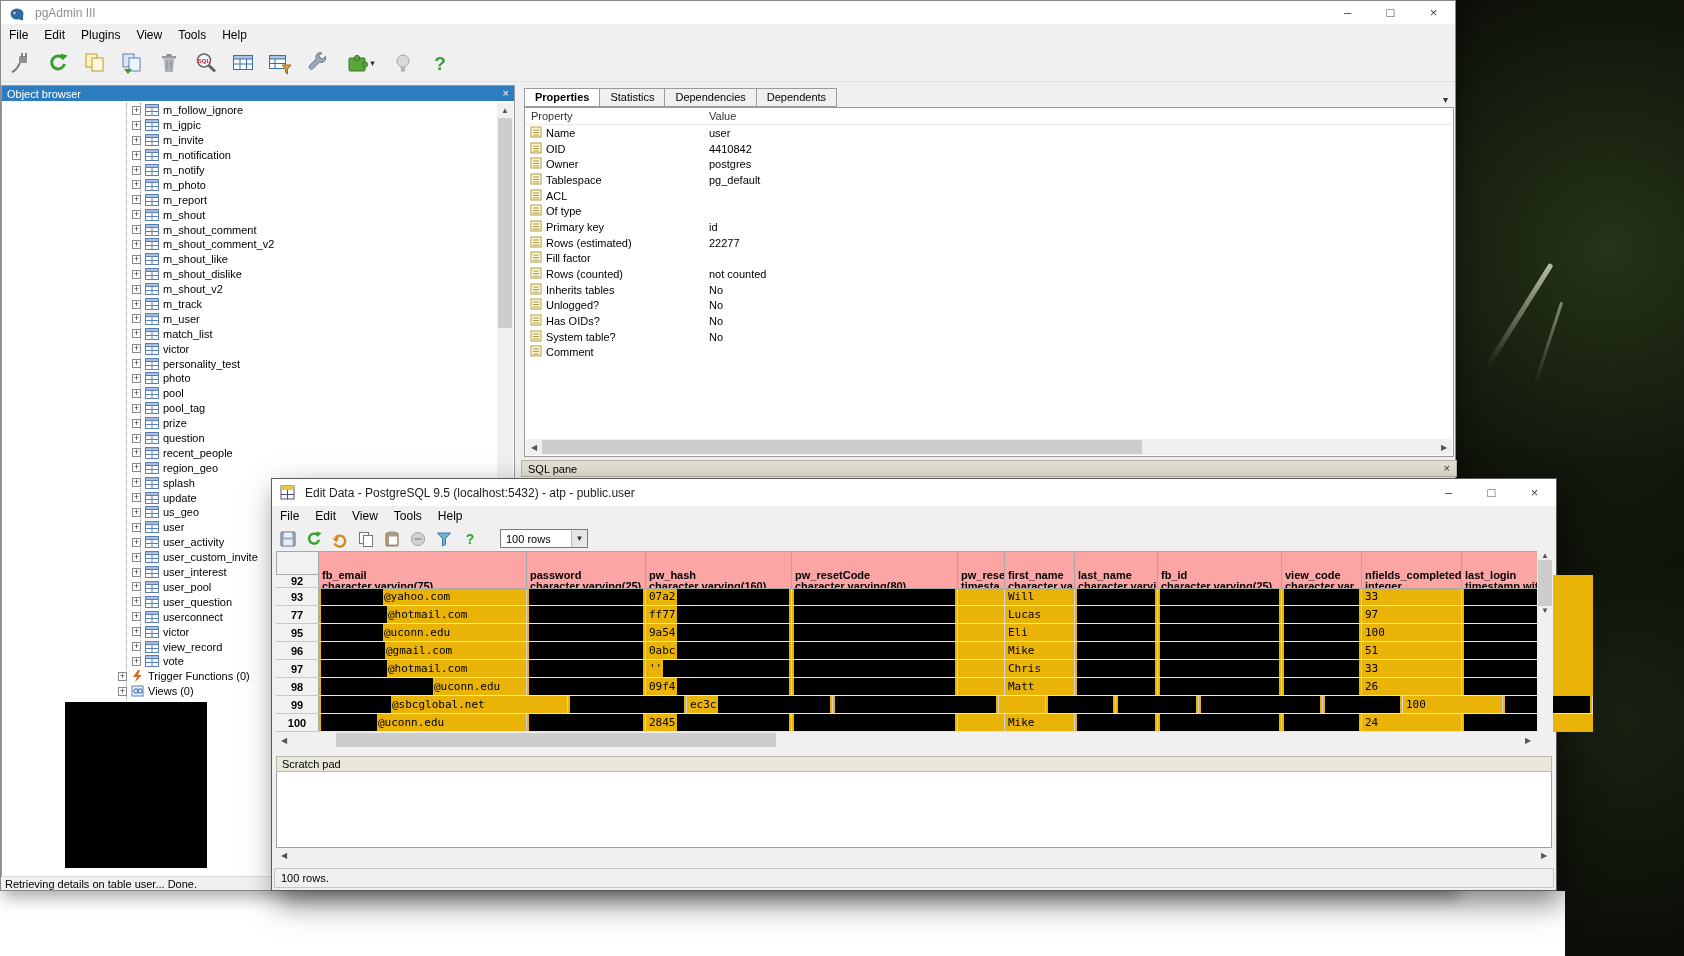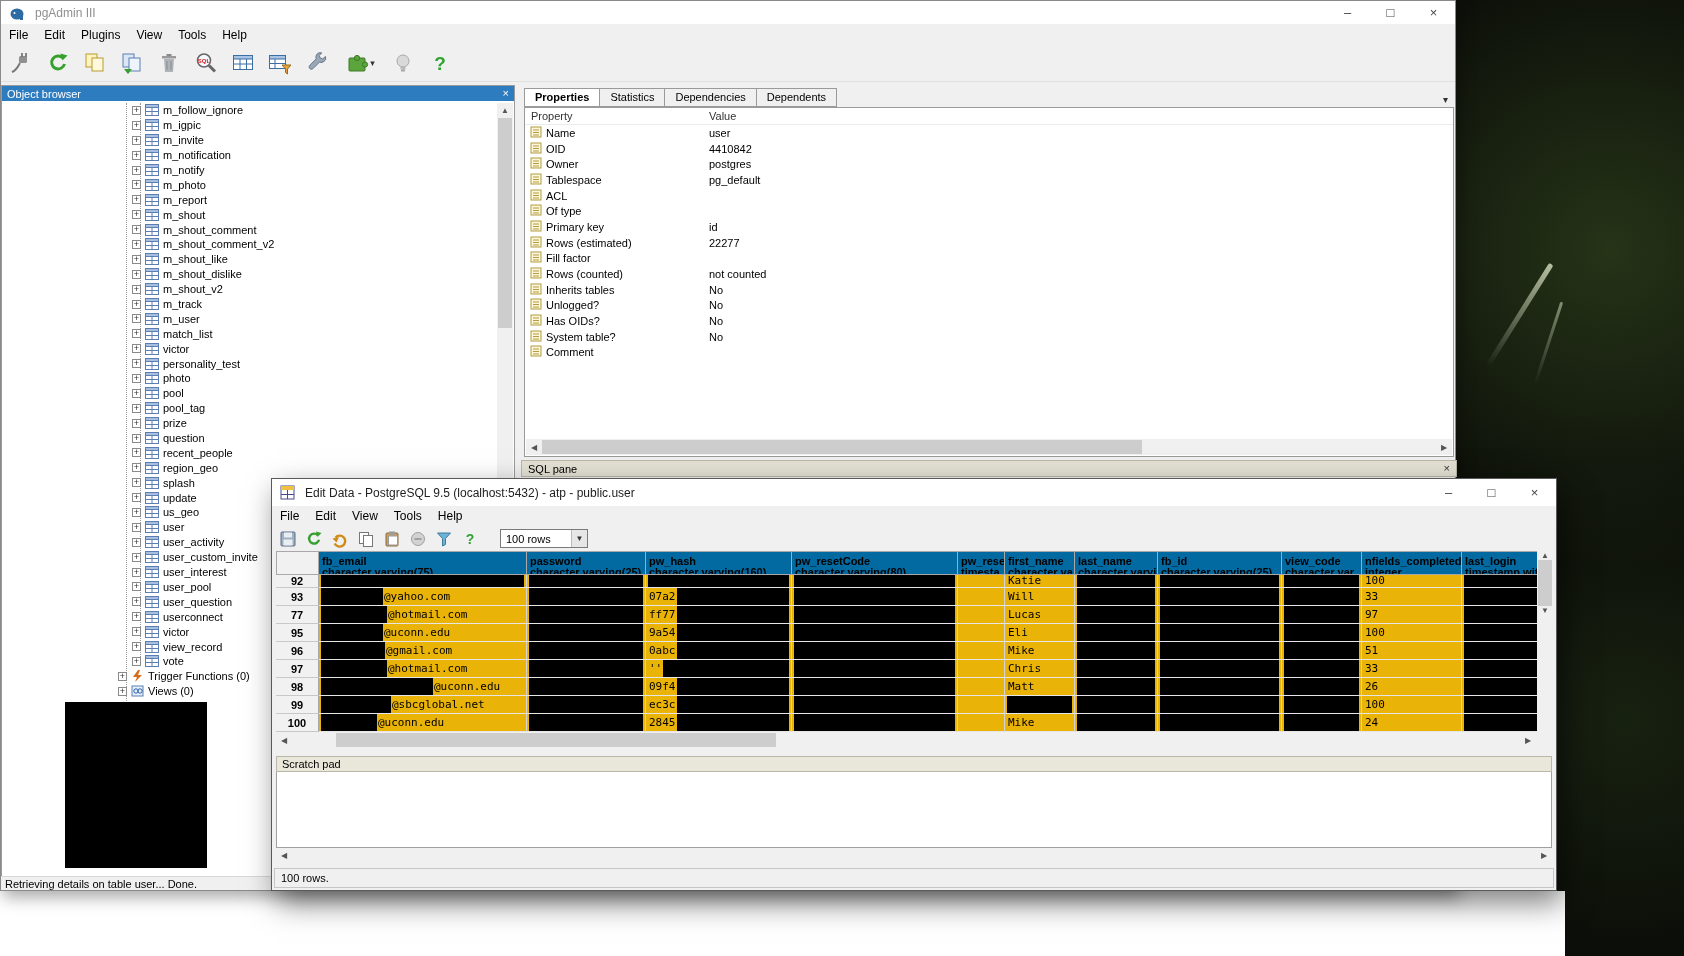--- a/index.html
+++ b/index.html
@@ -77,21 +77,21 @@
   #edit-window .title{color:#222}
   #edit-window .menubar{height:20px}
   .etoolbar{height:25px;display:flex;align-items:center;gap:6px;padding-left:6px}
   .ebtn{width:20px;height:20px;display:flex;align-items:center;justify-content:center}
   .combo{margin-left:14px;width:88px;height:19px;background:#fff;border:1px solid #7a7a7a;display:flex;align-items:center;font-size:11px;padding-left:5px}
   .combo .carr{margin-left:auto;width:16px;height:100%;background:#e6e6e6;border-left:1px solid #bbb;display:flex;align-items:center;justify-content:center;font-size:8px;color:#333}
 
   .ghead{position:absolute;left:4px;top:72px;display:flex;height:24px;z-index:2}
   .gc{flex:0 0 auto;overflow:hidden}
   .gutterh{width:43px;background:#f1f1f1;border:1px solid #a8a8a8}
-  .colh{background:#0369a1;border:1px solid #a8a8a8;border-left:none;font-size:11px;font-weight:bold;line-height:11px;padding:4px 3px;white-space:nowrap}
+  .colh{background:#fca5a5;border:1px solid #a8a8a8;border-left:none;font-size:11px;font-weight:bold;line-height:11px;padding:18px 3px;white-space:nowrap}
   .gbody{position:absolute;left:4px;top:96px;background:#fff}
   .grow{display:flex;height:18px;background:#eab308}
   .grow.clip{height:13px}
   .gutter{width:43px;background:#f1f1f1;border-right:1px solid #a8a8a8;border-bottom:1px solid #c8c8c8;font-weight:bold;font-size:11px;display:flex;align-items:center;justify-content:center}
   .cell{border-right:1px solid #d4d4d4;border-bottom:1px solid #e6e6e6;display:flex;align-items:center;font-family:"DejaVu Sans Mono","Liberation Mono",monospace;font-size:11px;padding:0 2px;white-space:nowrap}
   .grow.clip .cell{align-items:flex-end}
   .redact{background:#000;height:100%;flex:0 0 auto}
   .redact.rf{width:100%}
   .redact.ra{flex:1 1 auto}
   .ctext{padding:0 1px}
@@ -1307,21 +1307,21 @@
         </div>
         <div class="gc cell" style="width:100px">
           <span class="ctext">26</span>
         </div>
         <div class="gc cell" style="width:90px">
           <span class="redact rf"></span>
         </div>
       </div>
       <div class="grow">
         <div class="gc gutter">99</div>
-        <div class="gc cell" style="width:208px">
+        <div class="gc cell" style="width:249px">
           <span class="redact" style="width:70px"></span>
           <span class="ctext">@sbcglobal.net</span>
         </div>
         <div class="gc cell" style="width:119px">
           <span class="redact rf"></span>
         </div>
         <div class="gc cell" style="width:146px">
           <span class="ctext">ec3c</span>
           <span class="redact ra"></span>
         </div>

